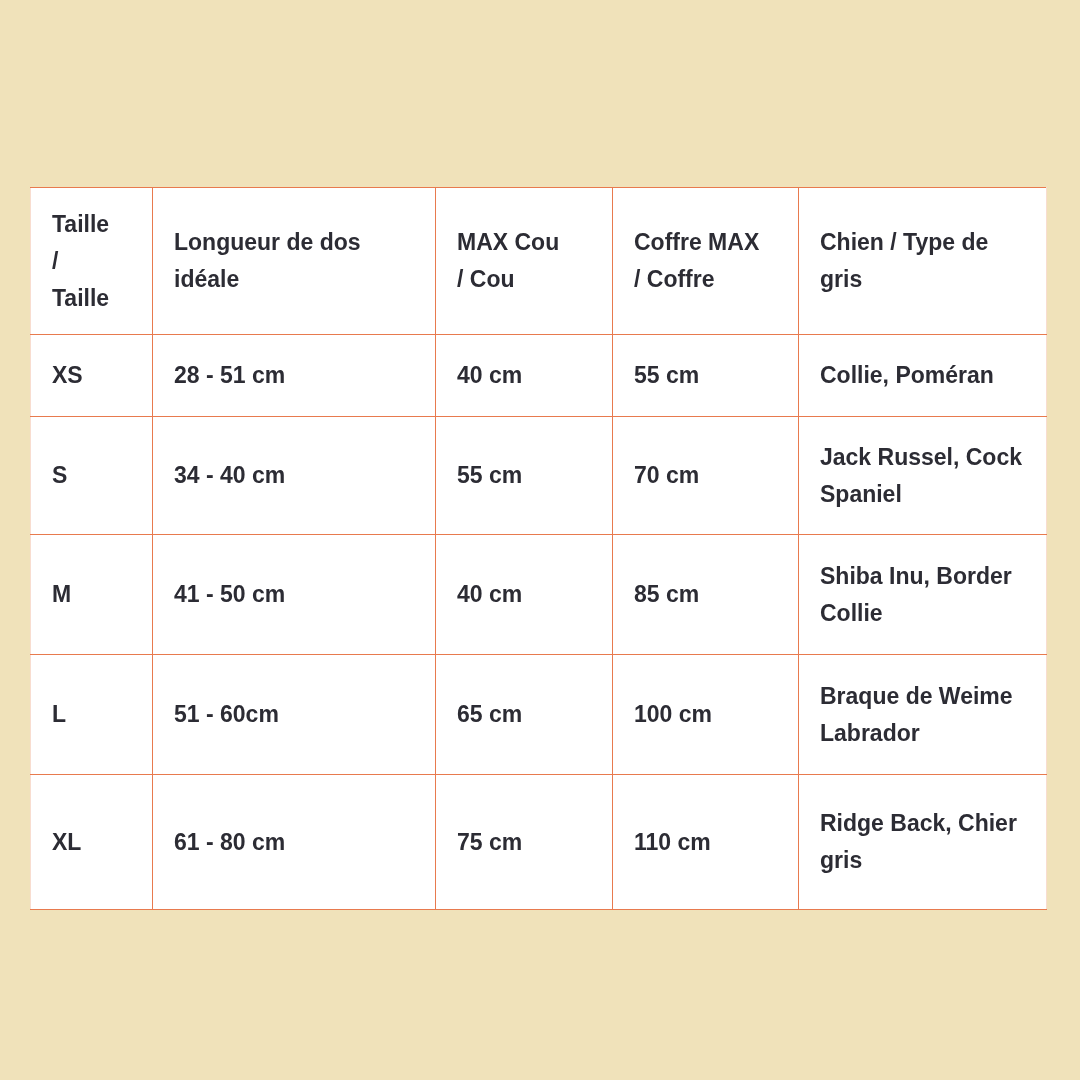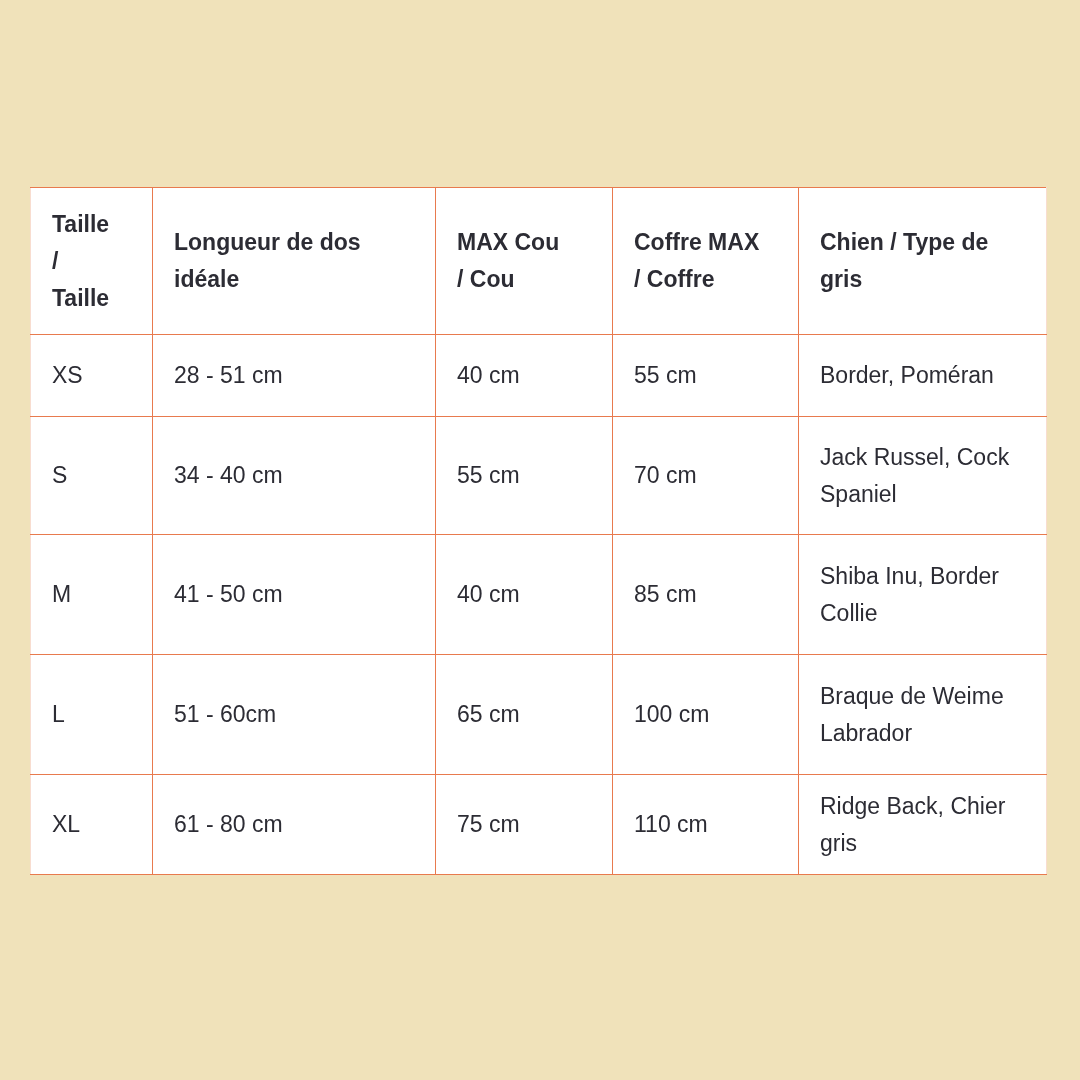--- a/index.html
+++ b/index.html
@@ -23,21 +23,21 @@
   th,td{
     border:1.5px solid var(--border);
     vertical-align:middle;text-align:left;
     padding:0 10px 0 21px;
     color:var(--text);
     font-size:23px;line-height:37px;
     overflow:hidden;
     background:var(--cell_bg);
   }
   th{font-weight:700;}
-  td{font-weight:400;}
+  td{font-weight:700;}
   .edge-l{border-left-color:var(--outer_edge);}
   .edge-r{border-right-color:var(--outer_edge);}
   .cell-line{white-space:nowrap;overflow:hidden;}
 </style>
 </head>
 <body>
 
 <table class="size-table">
   <colgroup>
     <col style="width:122px">
@@ -71,21 +71,21 @@
         </th>
       </tr>
     </thead>
   <tbody>
       <tr style="height: 82px;">
         <td class="edge-l">XS</td>
         <td>28 - 51 cm</td>
         <td>40 cm</td>
         <td>55 cm</td>
         <td class="edge-r">
-          <div class="cell-line">Border, Poméran</div>
+          <div class="cell-line">Collie, Poméran</div>
         </td>
       </tr>
       <tr style="height: 118px;">
         <td class="edge-l">S</td>
         <td>34 - 40 cm</td>
         <td>55 cm</td>
         <td>70 cm</td>
         <td class="edge-r">
           <div class="cell-line">Jack Russel, Cock</div>
           <div class="cell-line">Spaniel</div>
@@ -104,21 +104,21 @@
       <tr style="height: 120px;">
         <td class="edge-l">L</td>
         <td>51 - 60cm</td>
         <td>65 cm</td>
         <td>100 cm</td>
         <td class="edge-r">
           <div class="cell-line">Braque de Weime</div>
           <div class="cell-line">Labrador</div>
         </td>
       </tr>
-      <tr style="height: 100px;">
+      <tr style="height: 135px;">
         <td class="edge-l">XL</td>
         <td>61 - 80 cm</td>
         <td>75 cm</td>
         <td>110 cm</td>
         <td class="edge-r">
           <div class="cell-line">Ridge Back, Chier</div>
           <div class="cell-line">gris</div>
         </td>
       </tr>
     </tbody>

